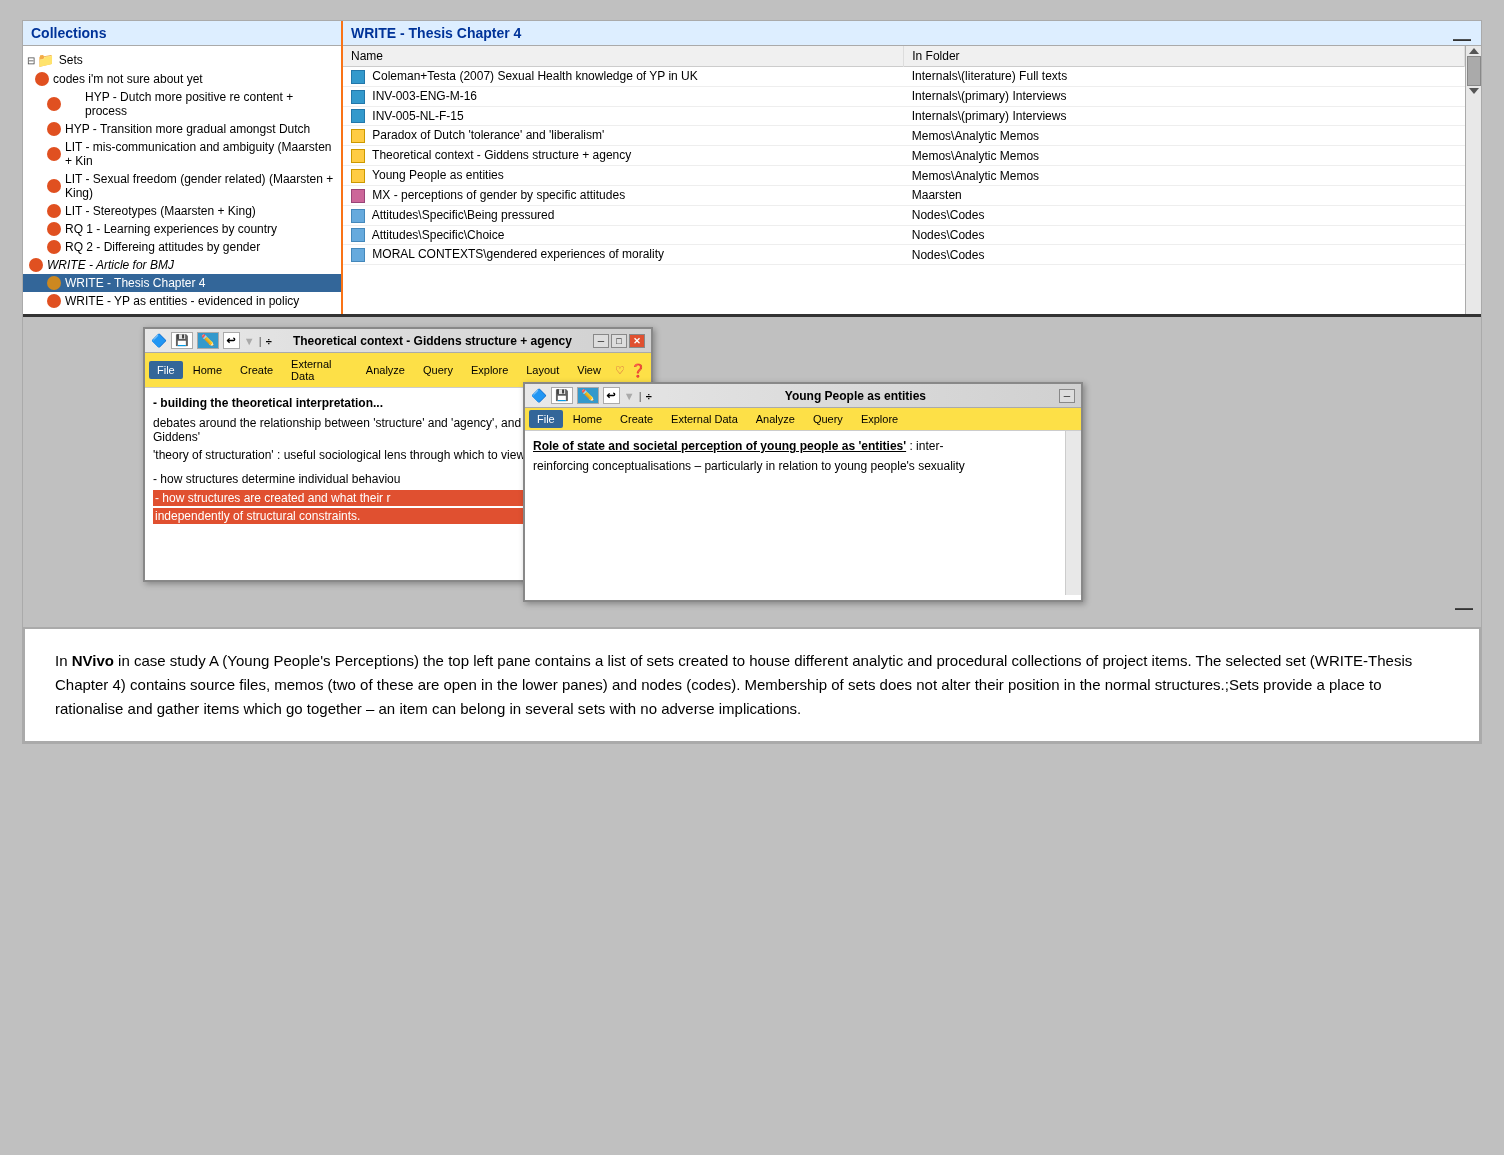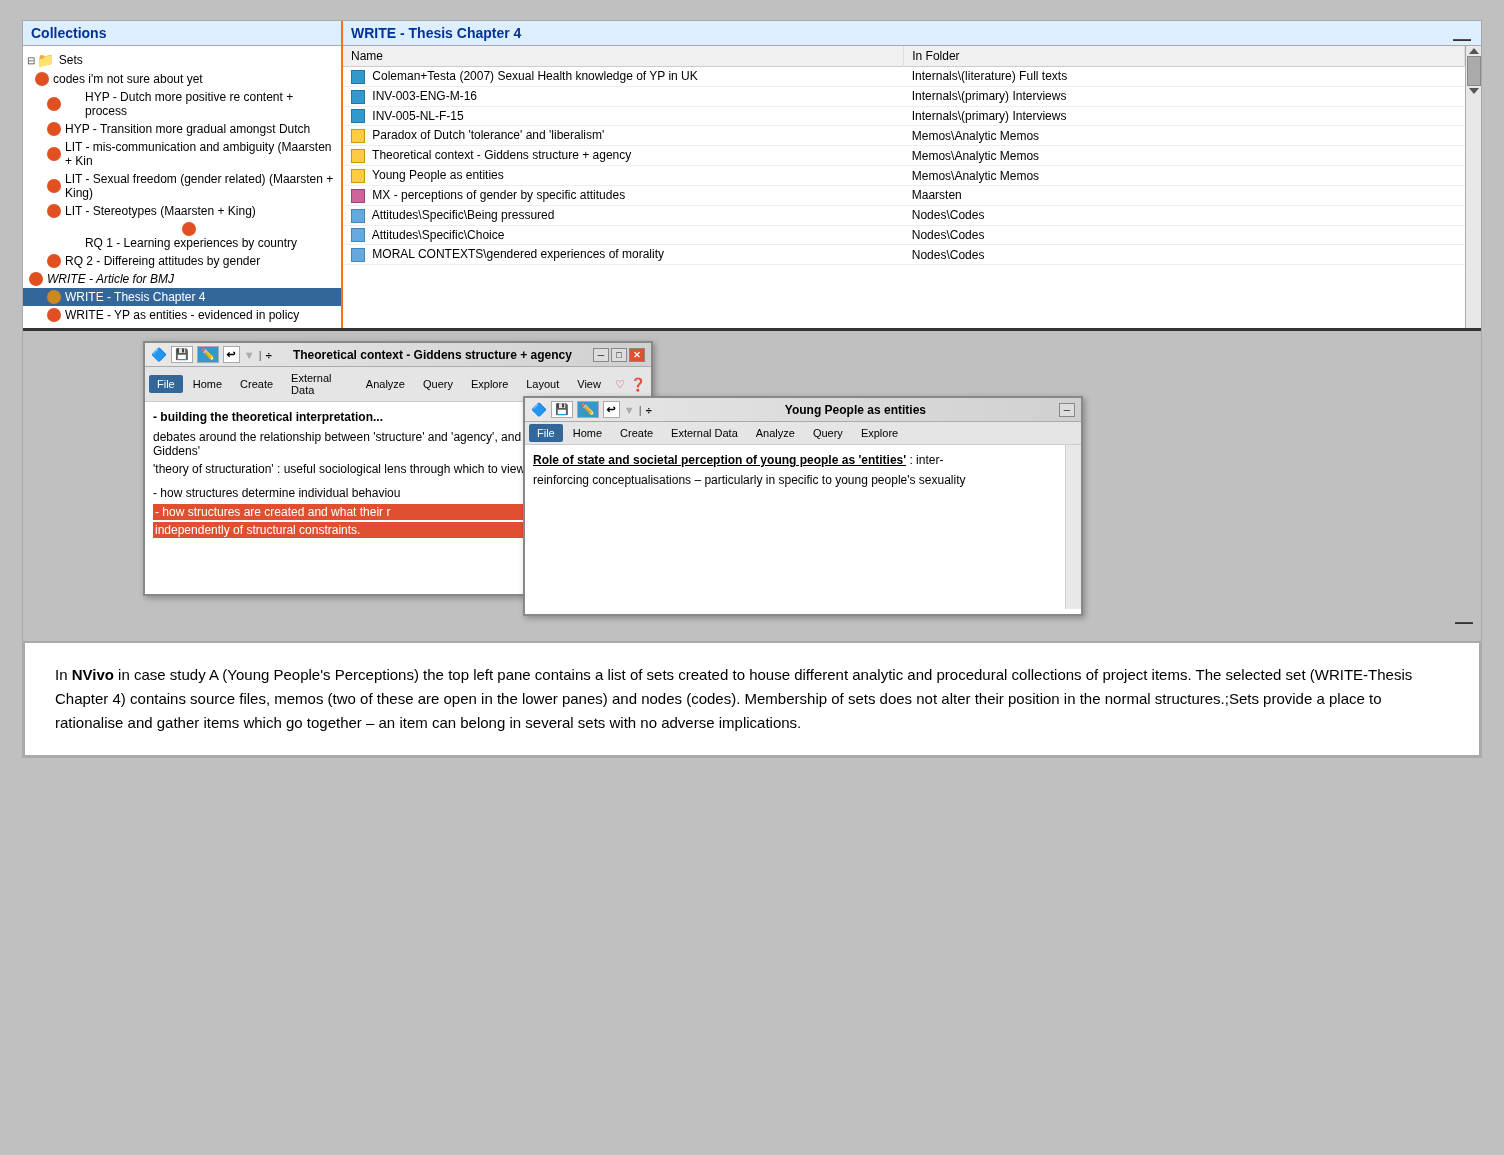--- a/index.html
+++ b/index.html
@@ -128,21 +128,21 @@
       display: inline-flex;
       align-items: center;
       justify-content: center;
       font-size: 9px;
       cursor: pointer;
     }
     .win-btn.close { background: #e05030; color: white; }
 
     
     .ribbon {
-      background: #e5e5e5;
+      background: #fde047;
       border-bottom: 1px solid #ccc;
       display: flex;
       align-items: center;
       gap: 2px;
       padding: 2px 4px;
       font-size: 11px;
     }
     .ribbon-tab {
       padding: 3px 8px;
       cursor: pointer;
@@ -292,21 +292,21 @@
           <span>LIT - mis-communication and ambiguity (Maarsten + Kin</span>
         </div>
         <div class="tree-item" style="padding-left:24px;">
           <span class="circle-icon" style="background:#e05020;"></span>
           <span>LIT - Sexual freedom (gender related) (Maarsten + King)</span>
         </div>
         <div class="tree-item" style="padding-left:24px;">
           <span class="circle-icon" style="background:#e05020;"></span>
           <span>LIT - Stereotypes (Maarsten + King)</span>
         </div>
-        <div class="tree-item" style="padding-left:24px;flex-direction:column;">
+        <div class="tree-item" style="padding-left:24px;">
           <span class="circle-icon" style="background:#e05020;"></span>
           <span>RQ 1 - Learning experiences by country</span>
         </div>
         <div class="tree-item" style="padding-left:24px;">
           <span class="circle-icon" style="background:#e05020;"></span>
           <span>RQ 2 - Differeing attitudes by gender</span>
         </div>
         <div class="tree-item" style="font-style:italic;">
           <span class="circle-icon" style="background:#e05020;"></span>
           <span>WRITE - Article for BMJ</span>
@@ -504,21 +504,21 @@
         <span class="ribbon-tab">Analyze</span>
         <span class="ribbon-tab">Query</span>
         <span class="ribbon-tab">Explore</span>
       </div>
 
       <div style="display:flex; height:calc(100% - 52px);">
         <div class="window-content" style="flex:1; overflow:hidden;">
           <div style="margin-bottom:6px;">
             <span style="text-decoration:underline; font-weight:bold;">Role of state and societal perception of young people as 'entities'</span><span> : inter-</span>
           </div>
-          <div>reinforcing conceptualisations – particularly in specific to young people's sexuality</div>
+          <div>reinforcing conceptualisations – particularly in relation to young people's sexuality</div>
         </div>
         <div style="width:16px; background:#e8e8e8; border-left:1px solid #ccc;"></div>
       </div>
     </div>
 
     <div style="position:absolute; right:8px; bottom:8px; font-size:18px; font-weight:bold; color:#333;">—</div>
   </div>
 
   <div class="description-box">
     <span>In </span><strong>NVivo</strong><span> in case study A (Young People's Perceptions) the top left pane contains a list of sets created to house different analytic and procedural collections of project items. The selected set (WRITE-Thesis Chapter 4) contains source files, memos (two of these are open in the lower panes) and nodes (codes). Membership of sets does not alter their position in the normal structures.;Sets provide a place to rationalise and gather items which go together – an item can belong in several sets with no adverse implications.</span>

